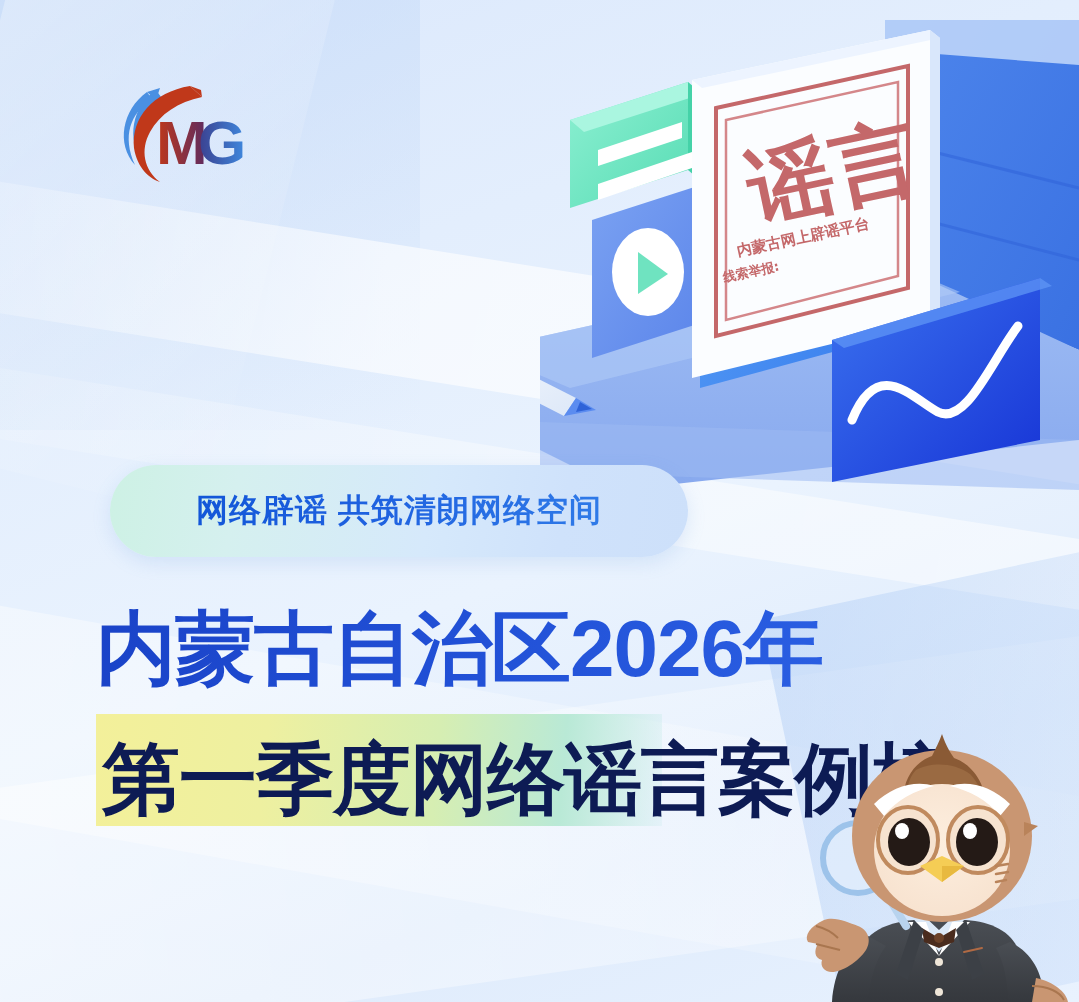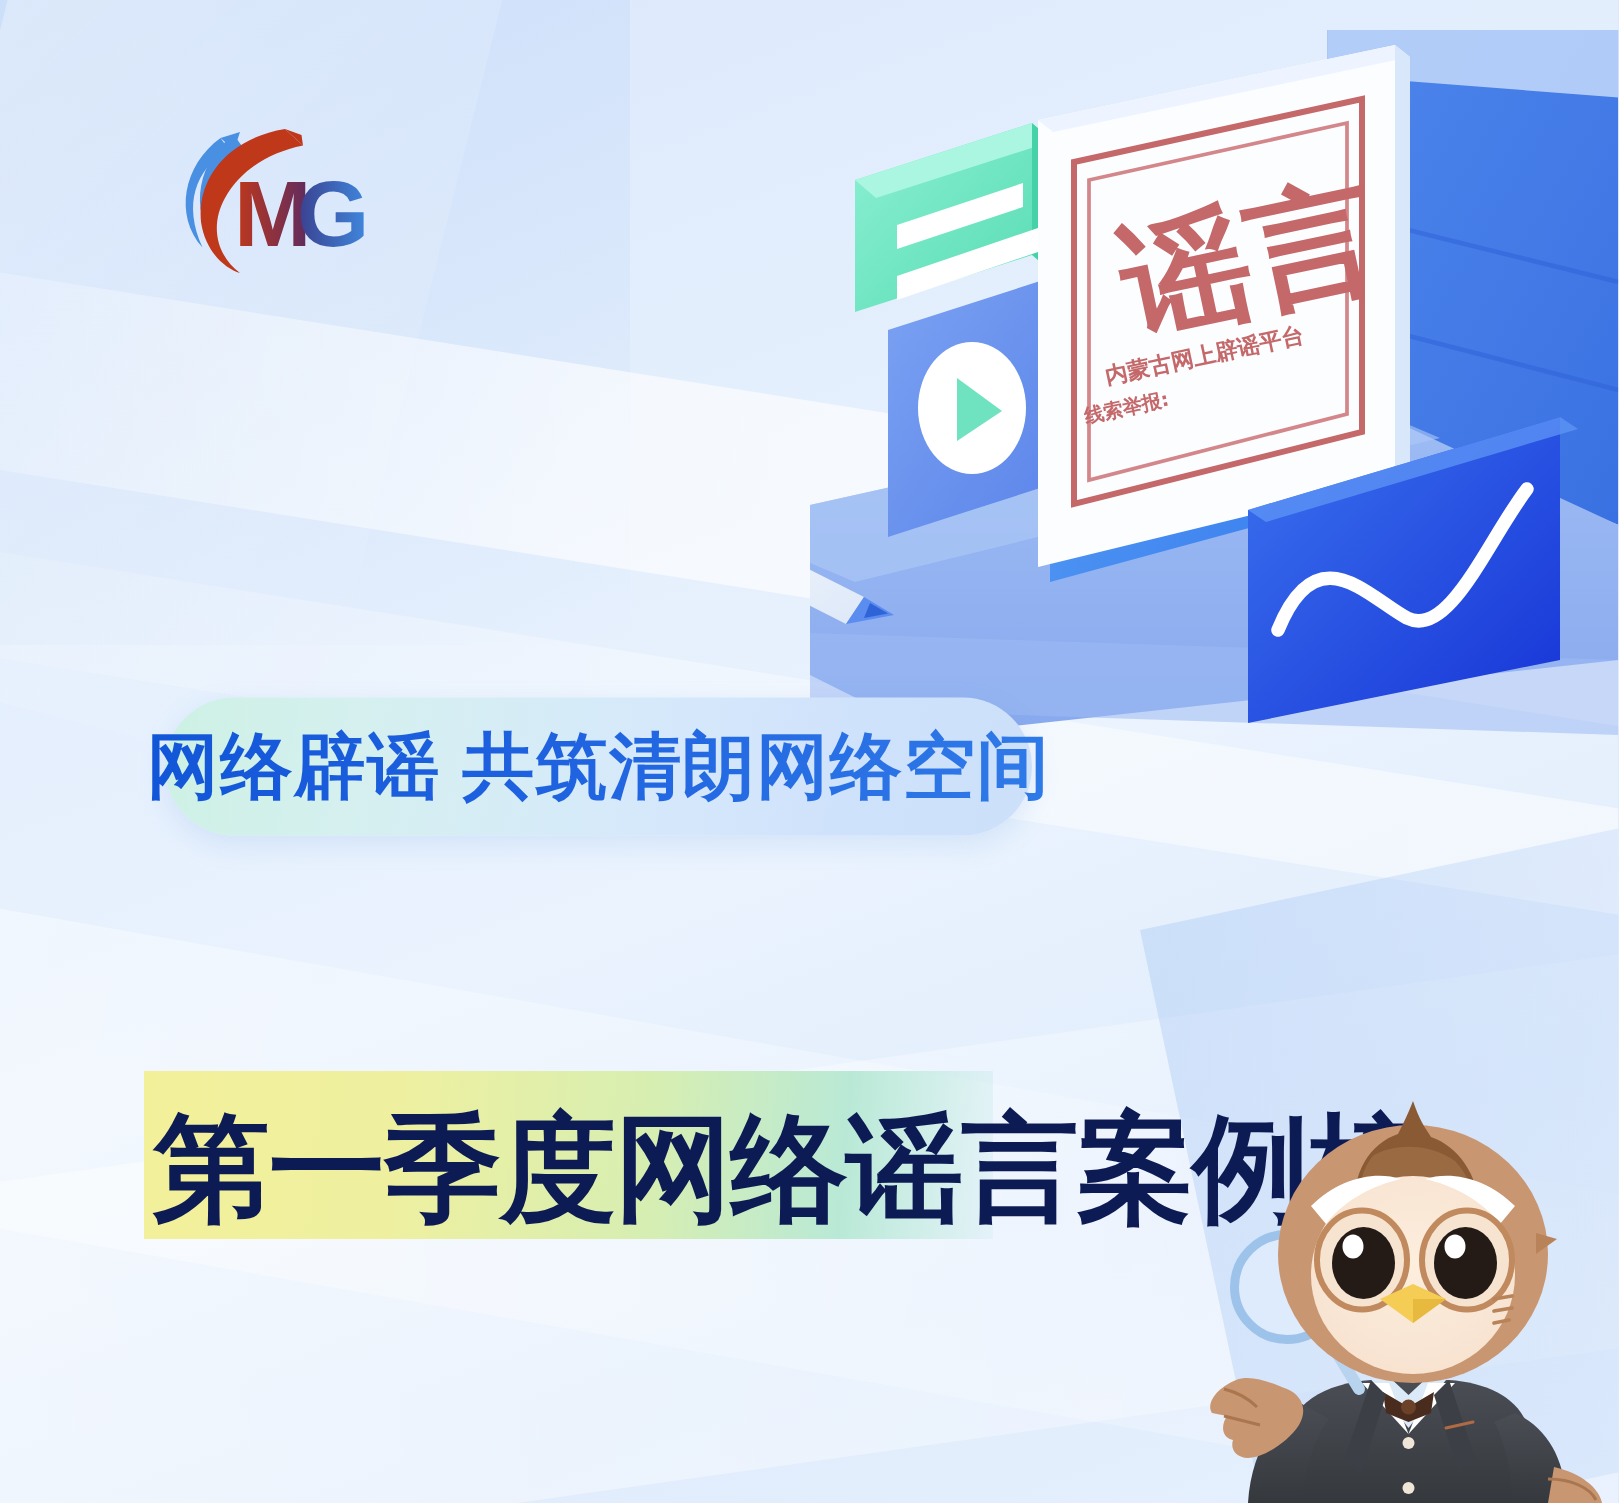--- a/index.html
+++ b/index.html
@@ -51,21 +51,21 @@
   
   #pill {
     position:absolute; left:110px; top:465px;
     width:578px; height:92px;
     border-radius:46px;
     background:linear-gradient(100deg,#cdf1e4 0%,#d5f0ef 22%,#d6e9fb 55%,#cfe2fb 78%,#cde0fa 100%);
     box-shadow:0 6px 18px rgba(109,158,220,.18);
     display:flex; align-items:center; justify-content:center;
   }
   #pill-text {
-    font-size:48px; font-weight:700; letter-spacing:1px;
+    font-size:32px; font-weight:700; letter-spacing:1px;
     background:linear-gradient(95deg,#1256d8 0%,#1f62e0 45%,#2f7ae8 100%);
     -webkit-background-clip:text; background-clip:text;
     color:transparent;
     white-space:nowrap;
   }
 
   
   #title1 {
     position:absolute; left:96px; top:596px;
     font-size:80px; font-weight:700; letter-spacing:-1px;
@@ -230,20 +230,21 @@
              C46,104 42,84 52,66 C62,48 80,36 104,31 Z" fill="#c0381a"></path>
     <path d="M92,20 L103,24 L104,31 Z" fill="#c0381a"></path>
     <text x="58" y="98" font-family="'Liberation Sans',sans-serif" font-size="62" font-weight="700" fill="url(#gM)">M</text>
     <text x="100" y="98" font-family="'Liberation Sans',sans-serif" font-size="62" font-weight="700" fill="url(#gG)">G</text>
   </svg>
 
   <div id="pill">
     <span id="pill-text">网络辟谣 共筑清朗网络空间</span>
   </div>
 
+  <div id="title1">内蒙古自治区2026年</div>
 
   <div id="title2-wrap">
     <div id="title2-band"></div>
     <div id="title2">第一季度网络谣言案例榜</div>
   </div>
 
   <svg id="mascot" viewBox="0 0 283 272">
     <defs>
       <linearGradient id="gSuit" x1="0" y1="0" x2="0" y2="1">
         <stop offset="0" stop-color="#4a4e54"></stop>

